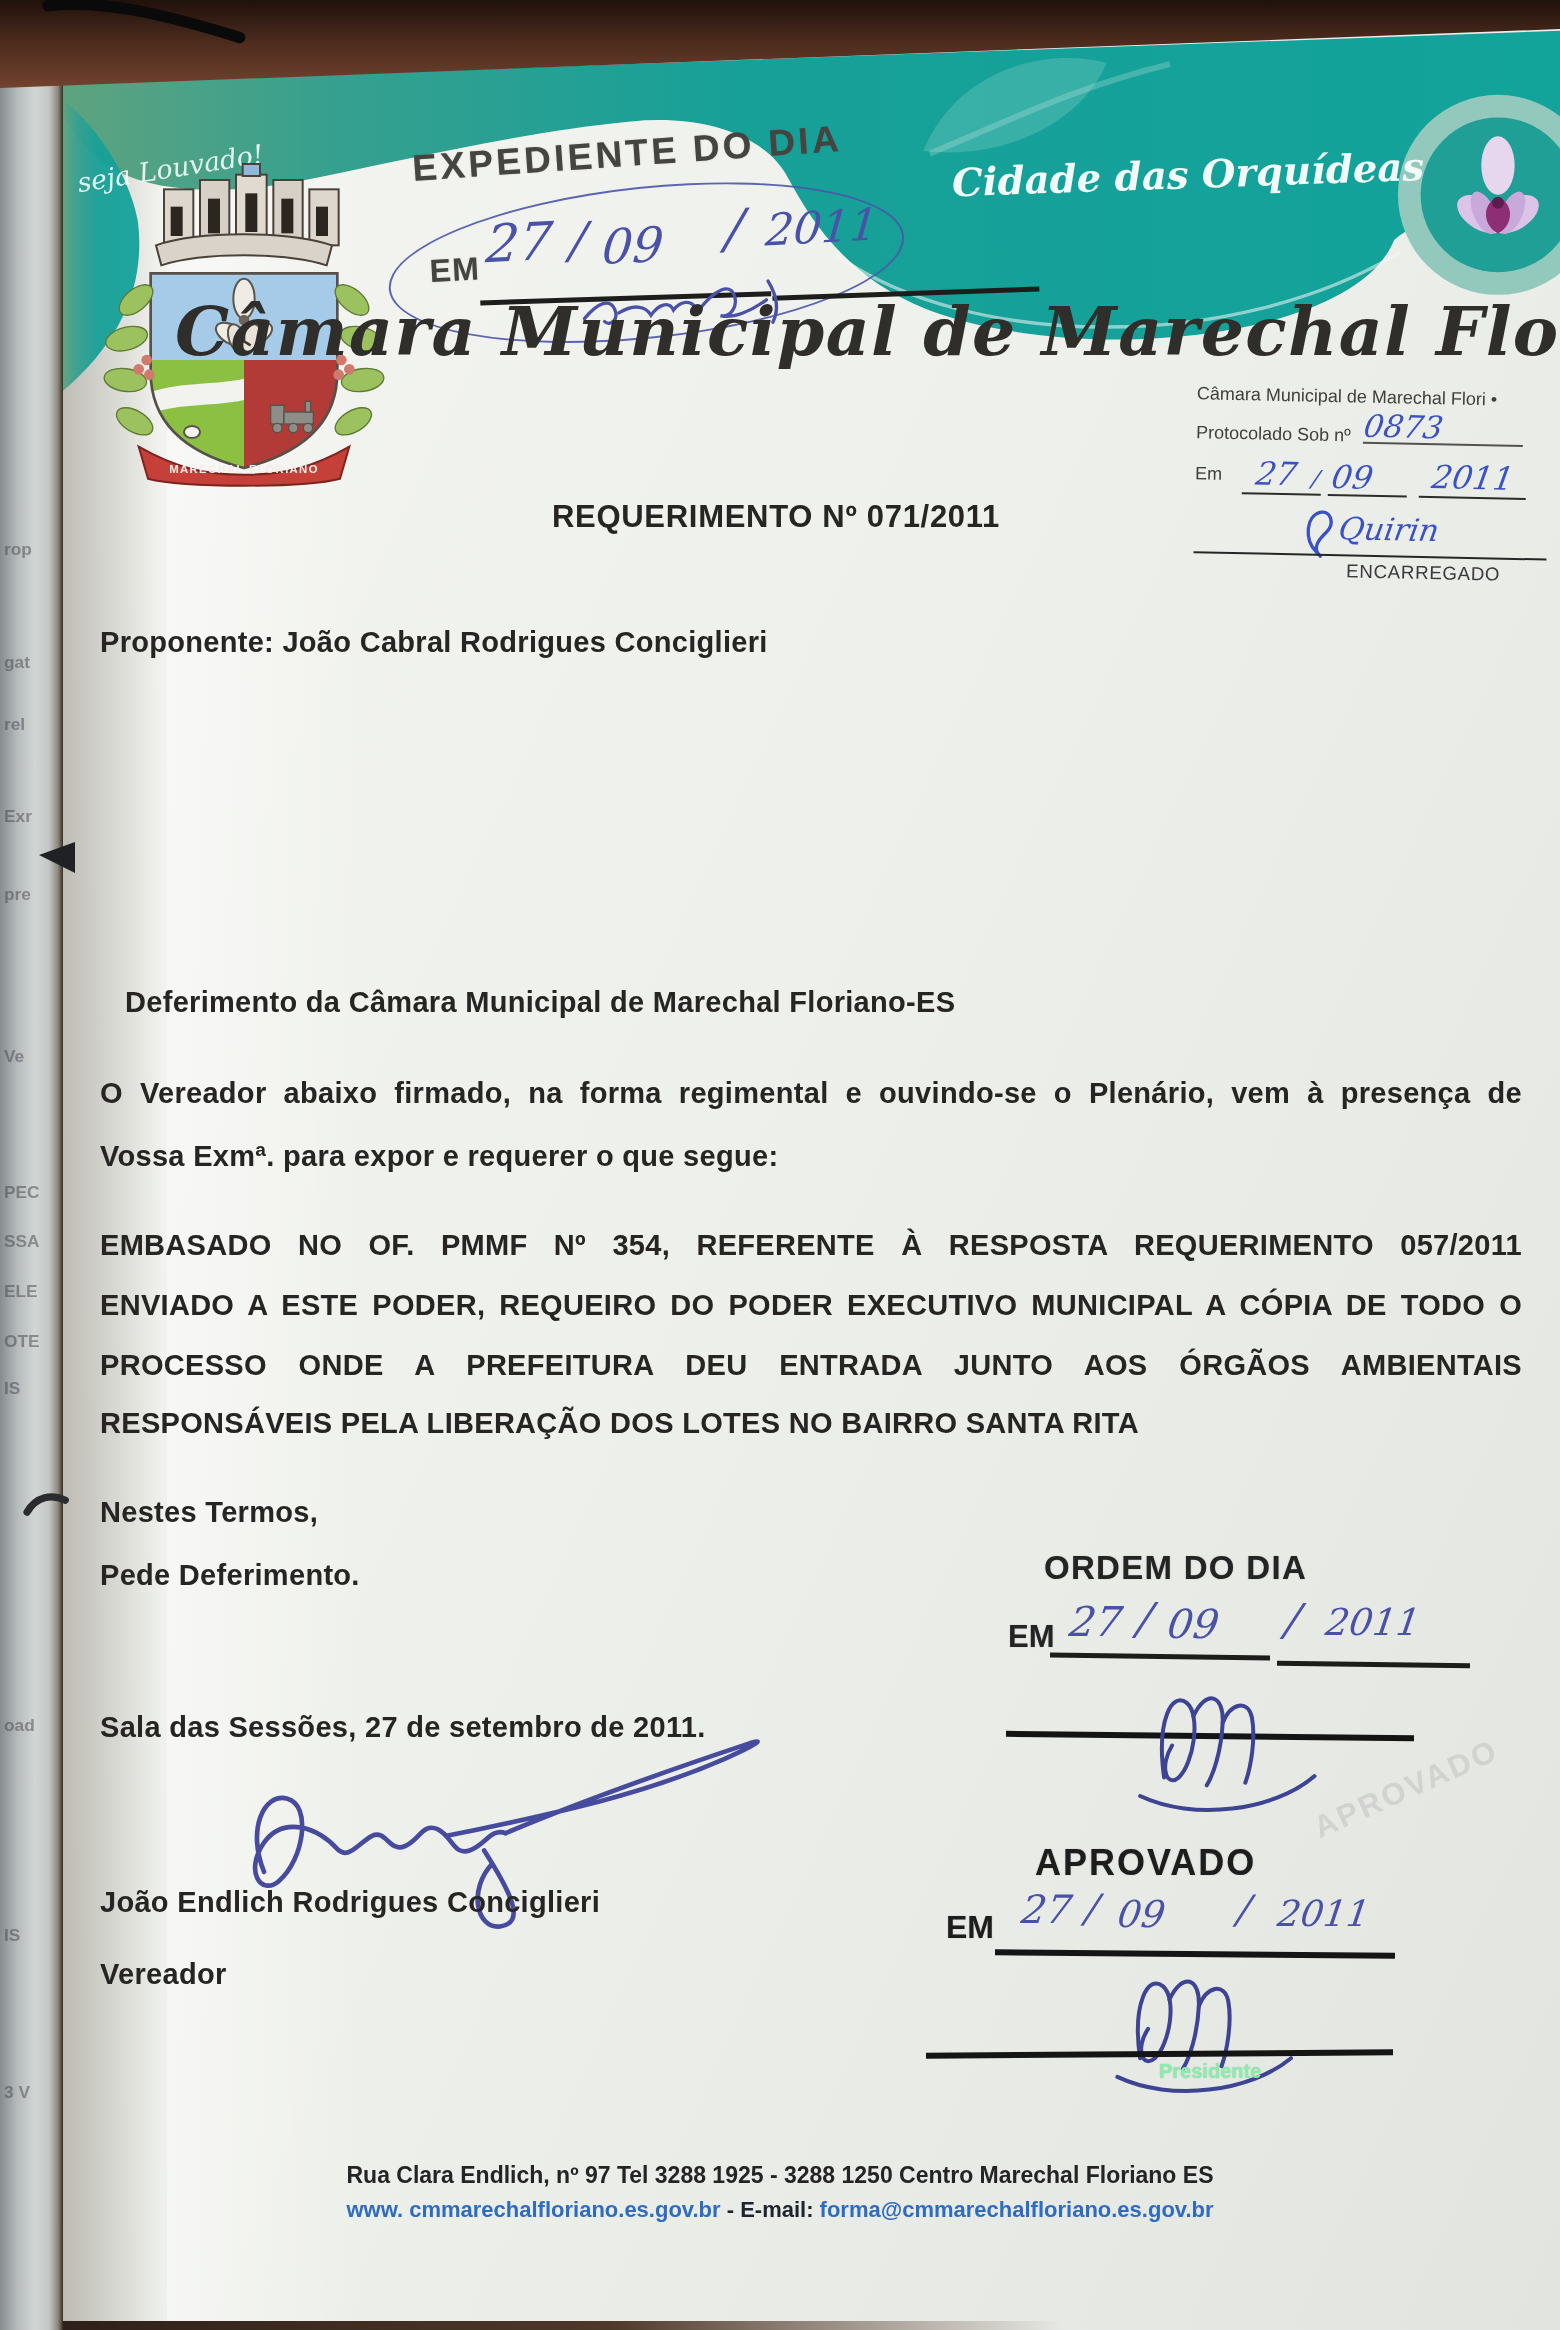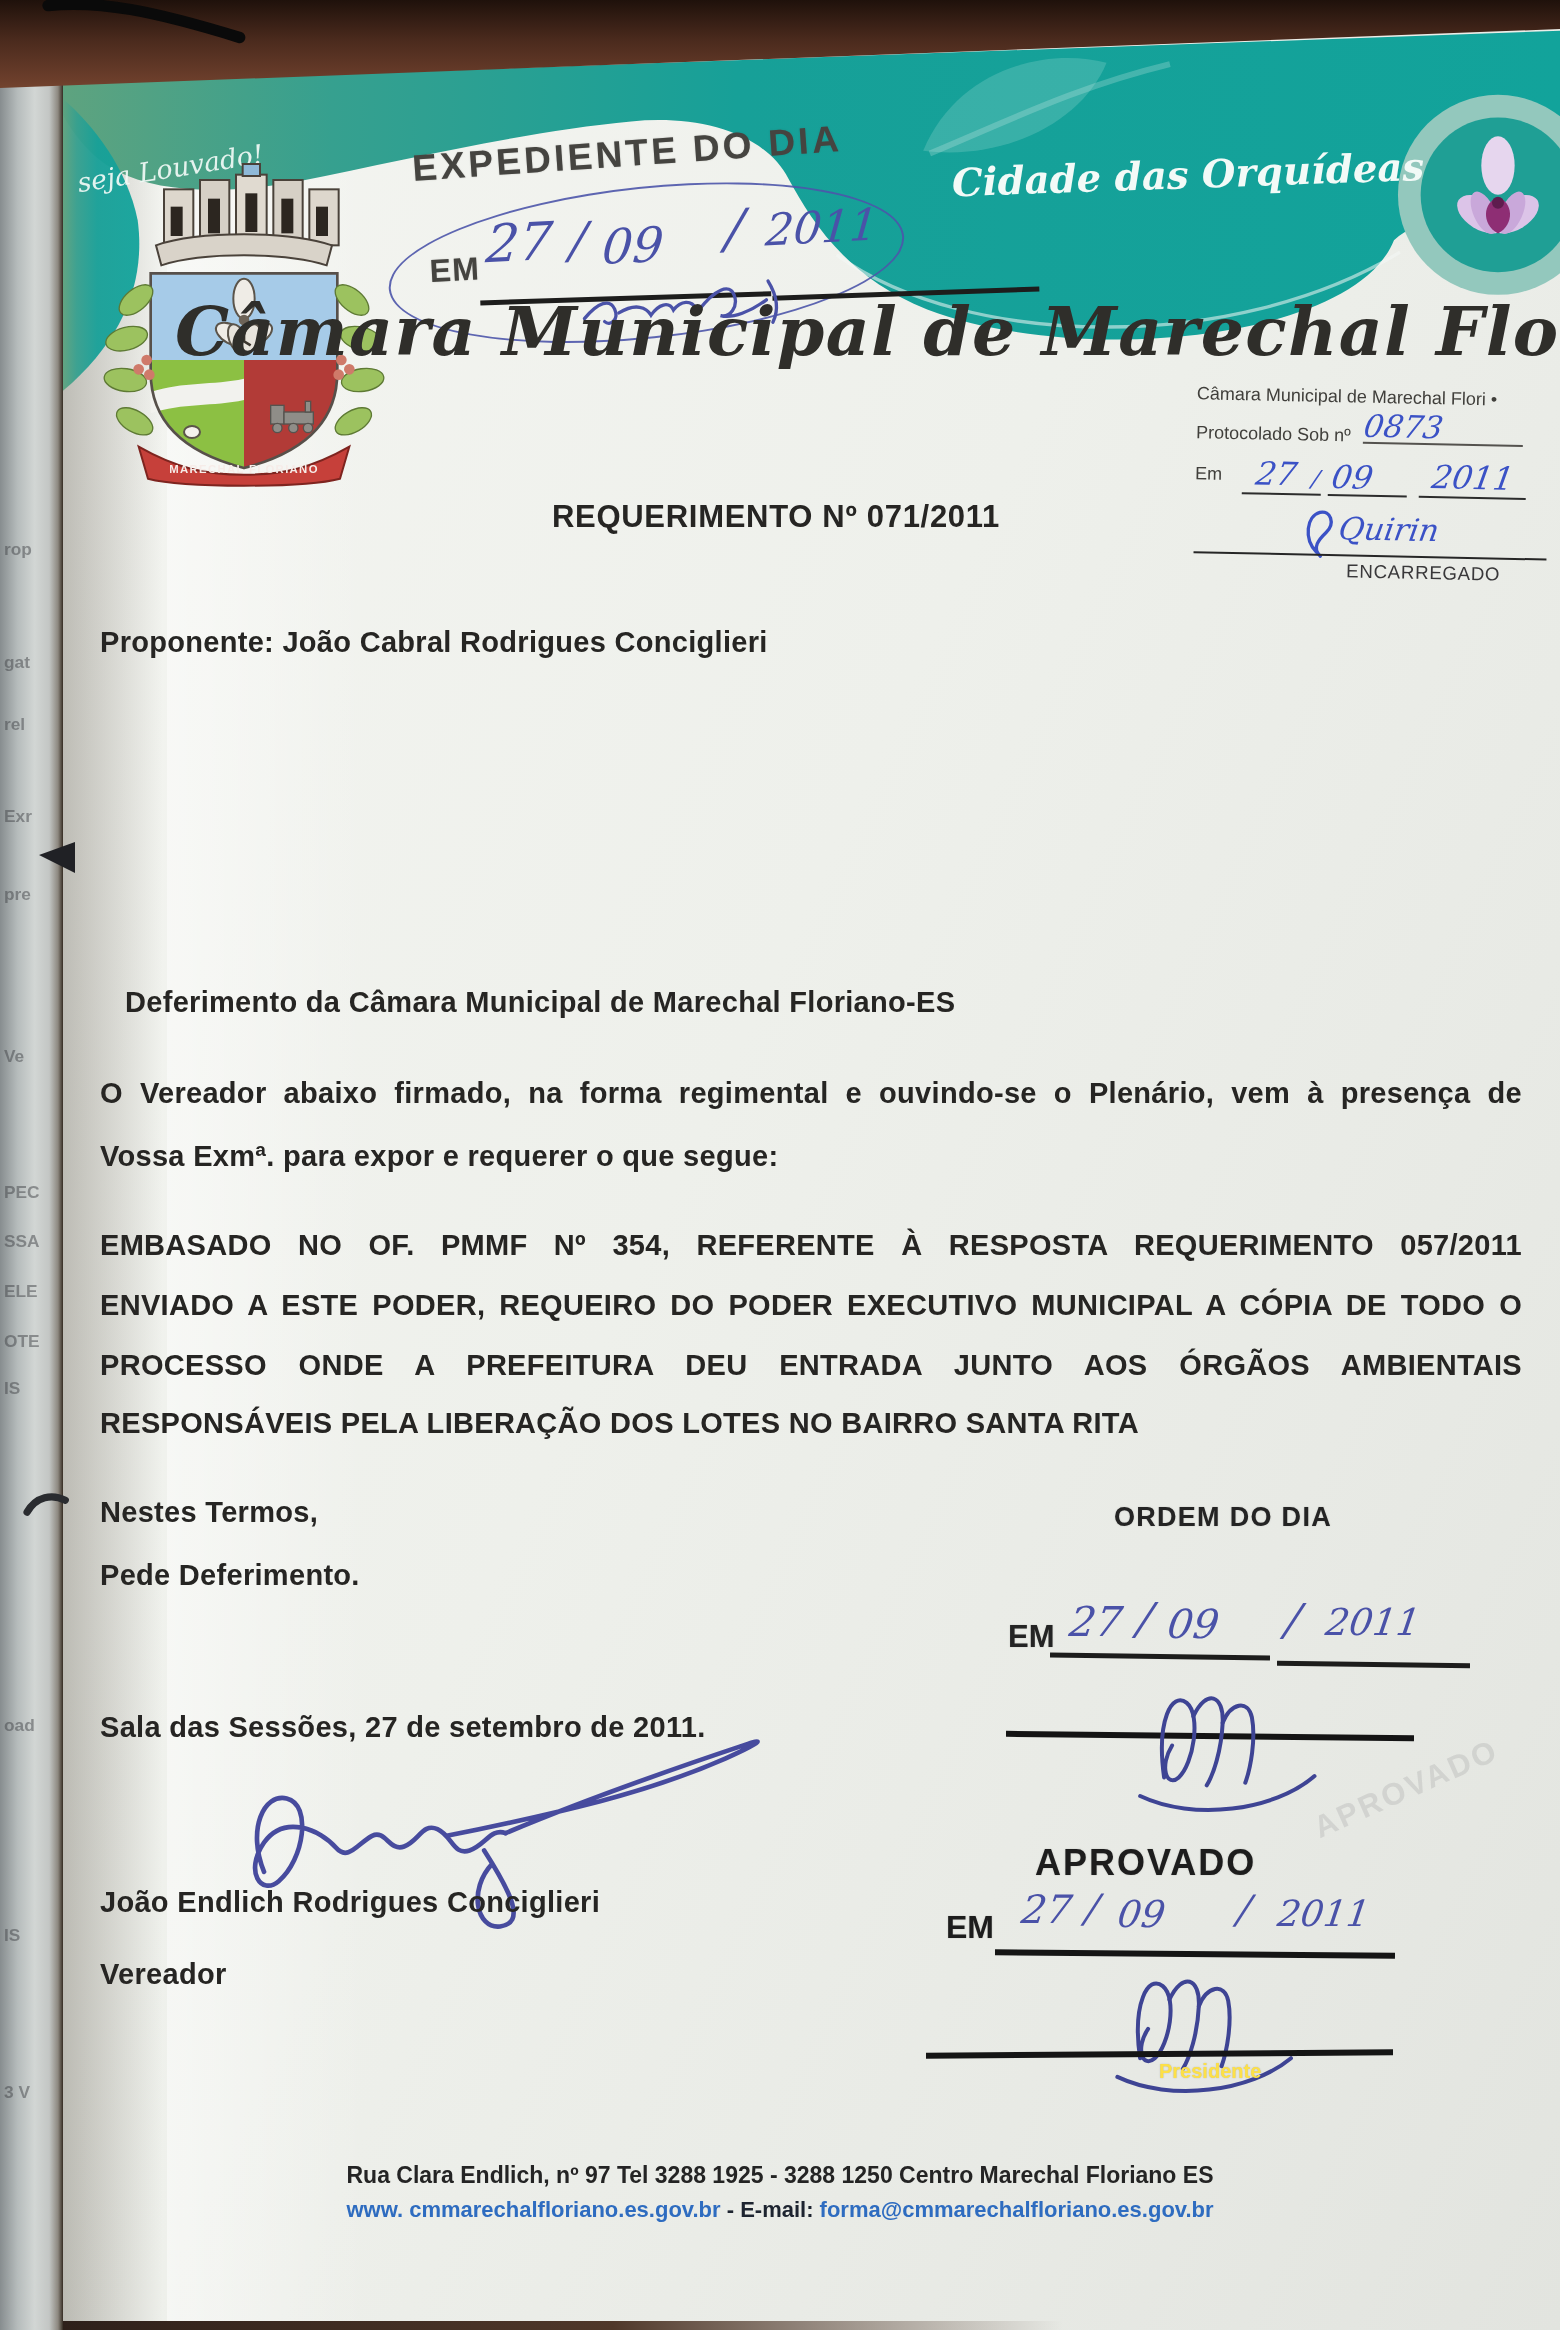--- a/index.html
+++ b/index.html
@@ -243,21 +243,21 @@
 
   <div class="b just" style="left:100px;top:1229px;">EMBASADO NO OF. PMMF Nº 354, REFERENTE À RESPOSTA REQUERIMENTO 057/2011</div>
   <div class="b just" style="left:100px;top:1289px;">ENVIADO A ESTE PODER, REQUEIRO DO PODER EXECUTIVO MUNICIPAL A CÓPIA DE TODO O</div>
   <div class="b just" style="left:100px;top:1349px;">PROCESSO ONDE A PREFEITURA DEU ENTRADA JUNTO AOS ÓRGÃOS AMBIENTAIS</div>
   <div class="b" style="left:100px;top:1407px;">RESPONSÁVEIS PELA LIBERAÇÃO DOS LOTES NO BAIRRO SANTA RITA</div>
 
   <div class="b" style="left:100px;top:1496px;">Nestes Termos,</div>
   <div class="b" style="left:100px;top:1559px;">Pede Deferimento.</div>
   <div class="b" style="left:100px;top:1711px;">Sala das Sessões, 27 de setembro de 2011.</div>
 
-  <div class="stamp" style="left:1019px;top:1502px;width:313px;text-align:right;font-size:27px;letter-spacing:1.3px;color:#242424;">ORDEM DO DIA</div>
+  <div class="stamp" style="left:1019px;top:1549px;width:313px;text-align:center;font-size:33px;letter-spacing:1.3px;color:#242424;">ORDEM DO DIA</div>
   <span class="stamp" style="left:1008px;top:1619px;font-size:31px;color:#242424;">EM</span>
   <span class="hand abs" style="left:1070px;top:1598px;font-size:41px;">27</span>
   <span class="hand abs" style="left:1138px;top:1593px;font-size:44px;">/</span>
   <span class="hand abs" style="left:1168px;top:1601px;font-size:40px;">09</span>
   <span class="hand abs" style="left:1286px;top:1594px;font-size:44px;">/</span>
   <span class="hand abs" style="left:1326px;top:1601px;font-size:37px;">2011</span>
   <div class="inkline" style="left:1050px;top:1654px;width:220px;height:5.3px;transform:rotate(.8deg);"></div>
   <div class="inkline" style="left:1277px;top:1662px;width:193px;height:5.3px;transform:rotate(.8deg);"></div>
   <div class="inkline" style="left:1006px;top:1733px;width:408px;height:6px;transform:rotate(.6deg);background:#141414;"></div>
   <svg class="sig" style="left:1100px;top:1647px;" width="240" height="173" viewBox="0 0 360 260">
@@ -290,21 +290,21 @@
   <div class="inkline" style="left:995px;top:1951px;width:400px;height:6px;transform:rotate(.5deg);background:#151515;"></div>
   <svg class="sig" style="left:1080px;top:1934px;" width="227" height="167" viewBox="0 0 340 250">
     <g stroke="#3e4494" stroke-width="6" fill="none" stroke-linecap="round">
       <path d="M90,186 C78,104 102,60 124,78 C146,96 134,166 112,186 C94,202 82,172 102,142"></path>
       <path d="M134,98 C154,56 180,66 178,108 C176,150 164,186 154,202"></path>
       <path d="M178,108 C190,78 216,72 222,100 C228,132 220,176 212,198"></path>
       <path d="M56,214 C136,252 256,236 316,186"></path>
     </g>
   </svg>
   <div class="inkline" style="left:926px;top:2051px;width:467px;height:6px;transform:rotate(-.4deg);background:#151515;"></div>
-  <div class="stamp" style="left:1159px;top:2060px;font-size:20px;color:#fde047;">Presidente</div>
+  <div class="stamp" style="left:1159px;top:2060px;font-size:20px;color:#86efac;">Presidente</div>
 
   <div class="footer-line" style="top:2162px;font:700 23px 'Liberation Sans',sans-serif;color:#242424;">Rua Clara Endlich,  nº 97  Tel 3288 1925 - 3288 1250  Centro  Marechal Floriano  ES</div>
   <div class="footer-line" style="top:2197px;font:700 22px 'Liberation Sans',sans-serif;color:#1d2430;">
     <span style="color:#2e6cc0;">www. cmmarechalfloriano.es.gov.br</span>
     <span>- E-mail:</span>
     <span style="color:#2e6cc0;">forma@cmmarechalfloriano.es.gov.br</span>
   </div>
 
 </div>
 

